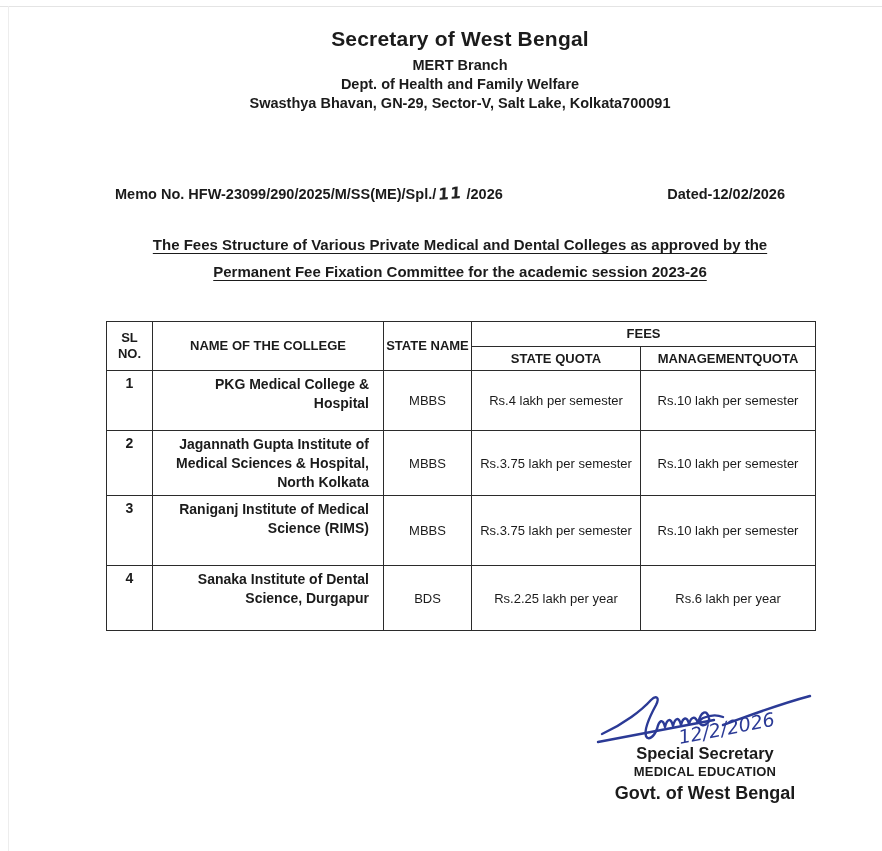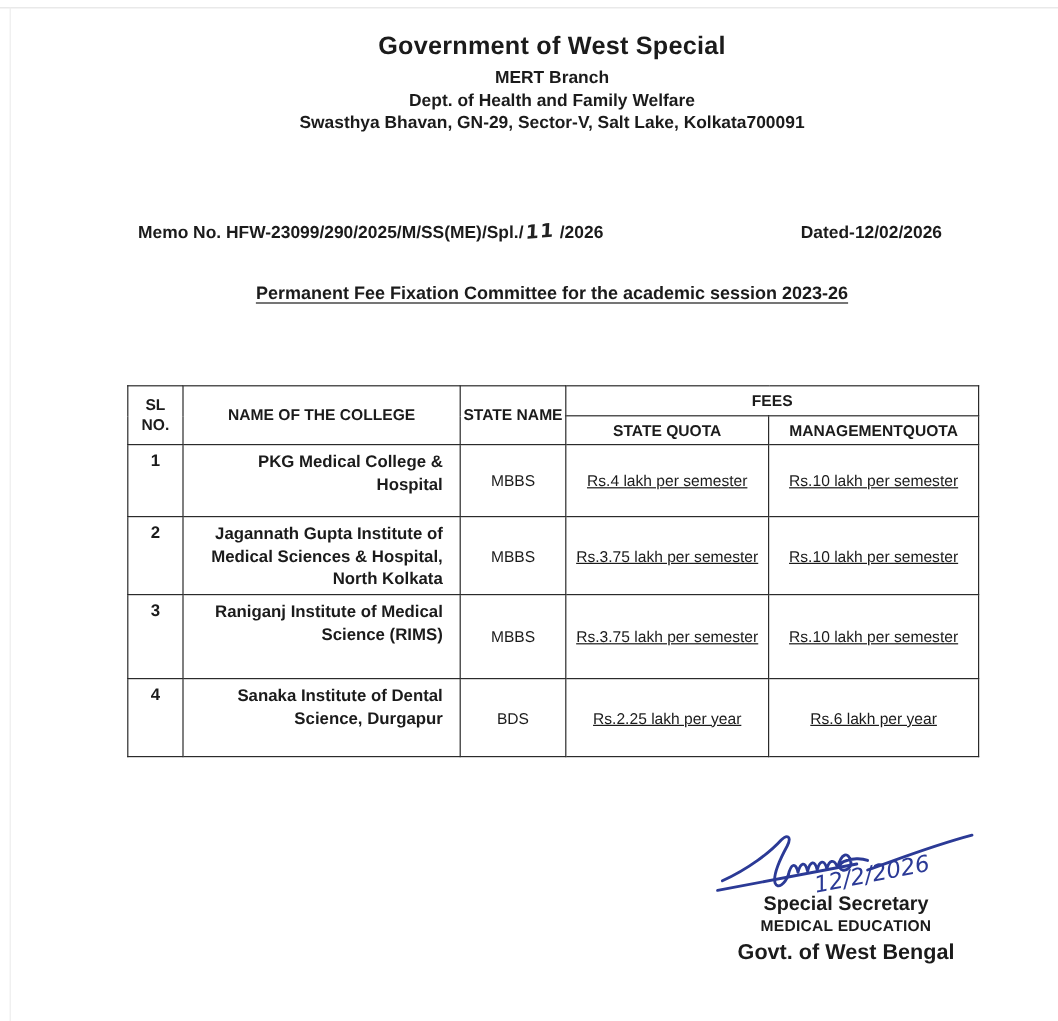--- a/index.html
+++ b/index.html
@@ -42,51 +42,52 @@
                          vertical-align:middle; padding:1px 2px; line-height:16px; }
   .col-sl     { width:46px; }
   .col-college{ width:231px; }
   .col-course { width:88px; }
   .col-state  { width:169px; }
   .col-mgmt   { width:175px; }
   .td-sl      { font-weight:bold; font-size:14px; text-align:center; vertical-align:top; padding-top:4px; }
   .td-college { font-weight:bold; font-size:14px; text-align:right; vertical-align:top;
                 padding:4px 14px 2px; line-height:19px; }
   .td-course  { font-size:13px; text-align:center; vertical-align:middle; }
-  .td-fee     { font-size:13px; text-align:center; vertical-align:middle; padding:2px 1px;text-decoration:underline; }
+  .td-fee     { font-size:13px; text-align:center; vertical-align:middle; padding:2px 1px; }
 
   
   .signature  { position:absolute; top:690px; left:596px; width:218px; text-align:center; }
   .sig-svg    { display:block; margin:0 auto -5px; }
   .sig-role   { font-weight:bold; font-size:16.5px; line-height:20px; }
   .sig-dept   { font-weight:bold; font-size:13px; line-height:17px; letter-spacing:0.2px; }
   .sig-govt   { font-weight:bold; font-size:18px; line-height:23px; margin-top:2px; }
 </style>
 </head>
 <body>
 
 <div class="page">
   <div class="edge-top"></div>
   <div class="edge-left"></div>
 
   <div class="letterhead">
-    <div class="lh-org">Government of West Special</div>
+    <div class="lh-org">Secretary of West Bengal</div>
     <div class="lh-sub">MERT Branch</div>
     <div class="lh-sub">Dept. of Health and Family Welfare</div>
     <div class="lh-sub">Swasthya Bhavan, GN-29, Sector-V, Salt Lake, Kolkata700091</div>
   </div>
 
   <div class="memo-row">
     <div class="memo-no">
       <span>Memo No. HFW-23099/290/2025/M/SS(ME)/Spl./</span><span class="memo-hand">11</span><span class="memo-suffix">/2026</span>
     </div>
     <div class="memo-date">Dated-12/02/2026</div>
   </div>
 
   <div class="doc-title">
+    <div><span>The Fees Structure of Various Private Medical and Dental Colleges as approved by the</span></div>
     <div><span>Permanent Fee Fixation Committee for the academic session 2023-26</span></div>
   </div>
 
   <table class="fees-table">
     <colgroup>
       <col class="col-sl">
         <col class="col-college">
         <col class="col-course">
         <col class="col-state">
         <col class="col-mgmt">

